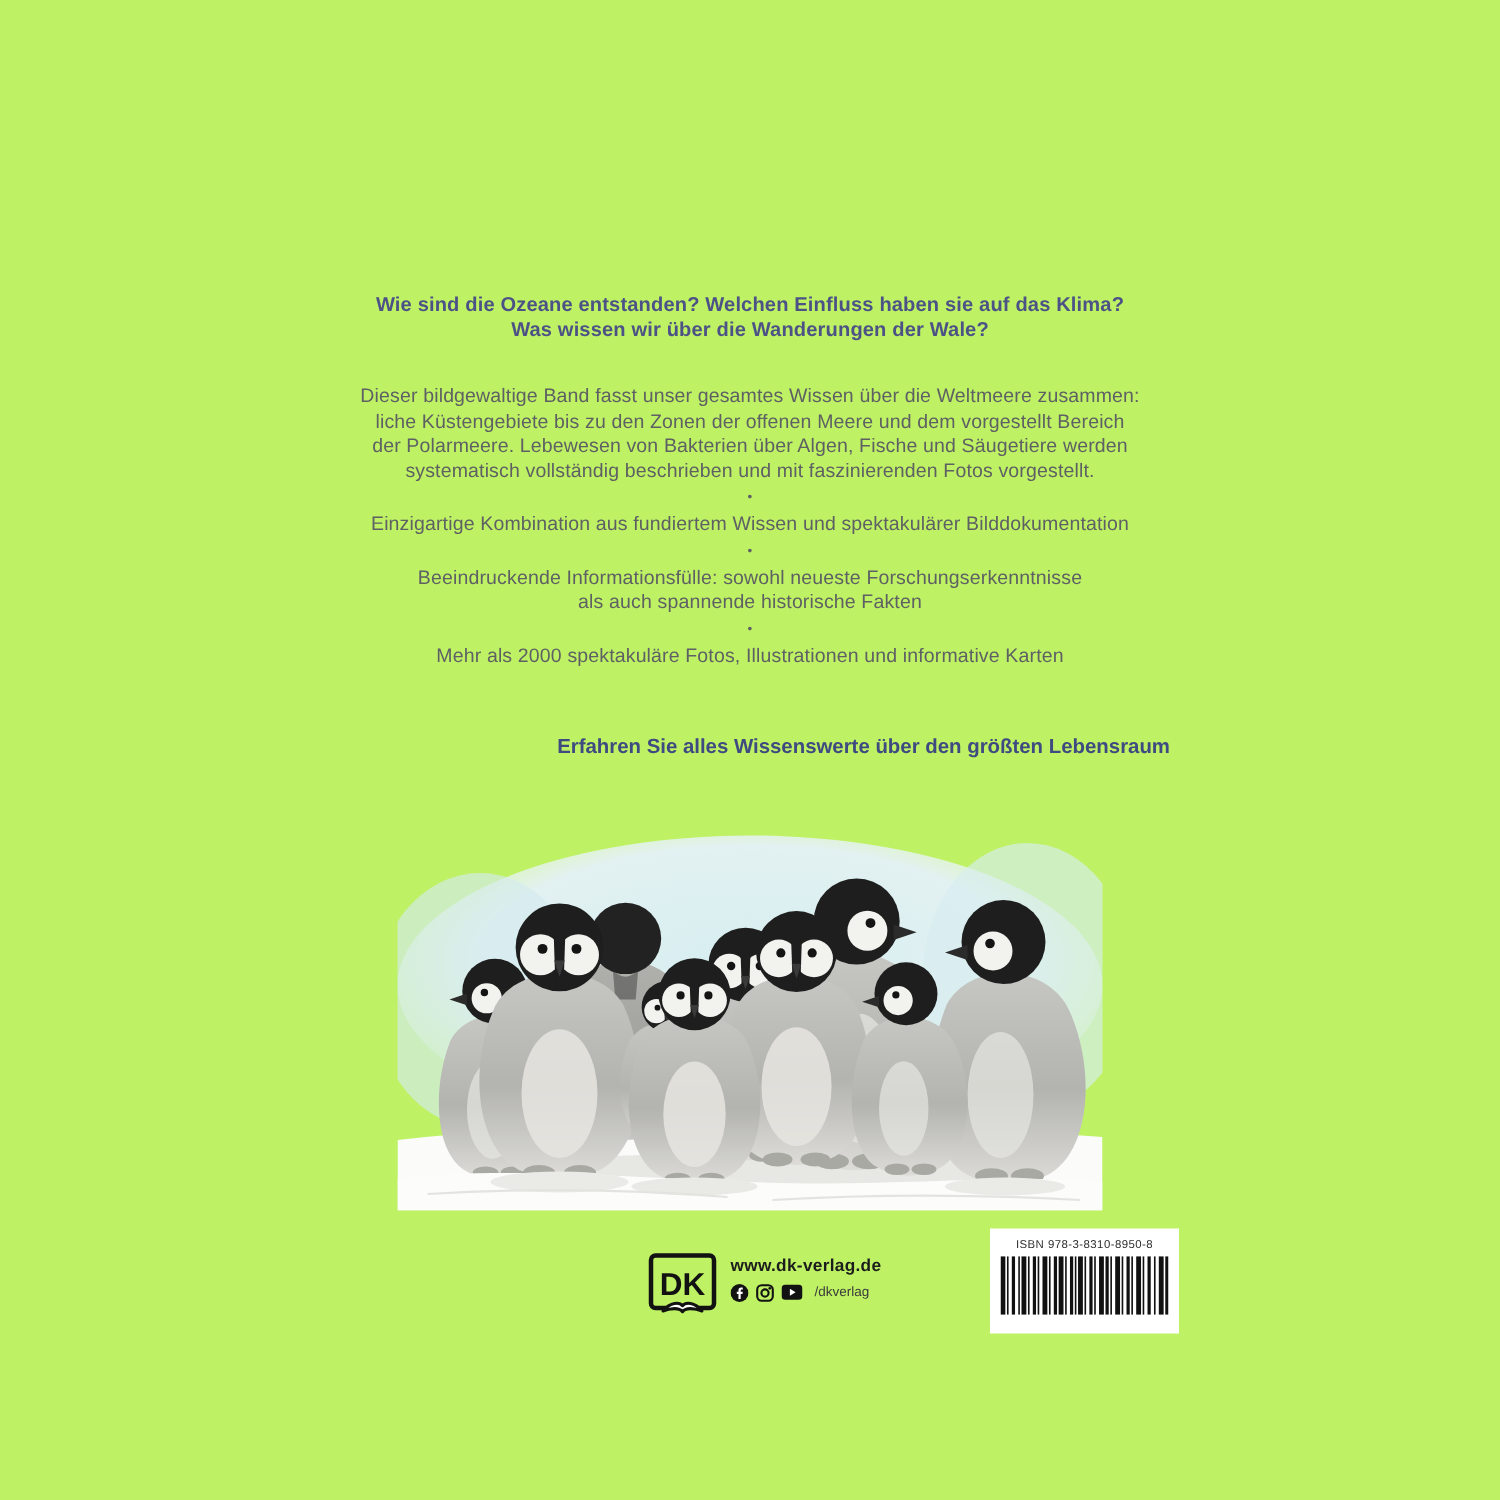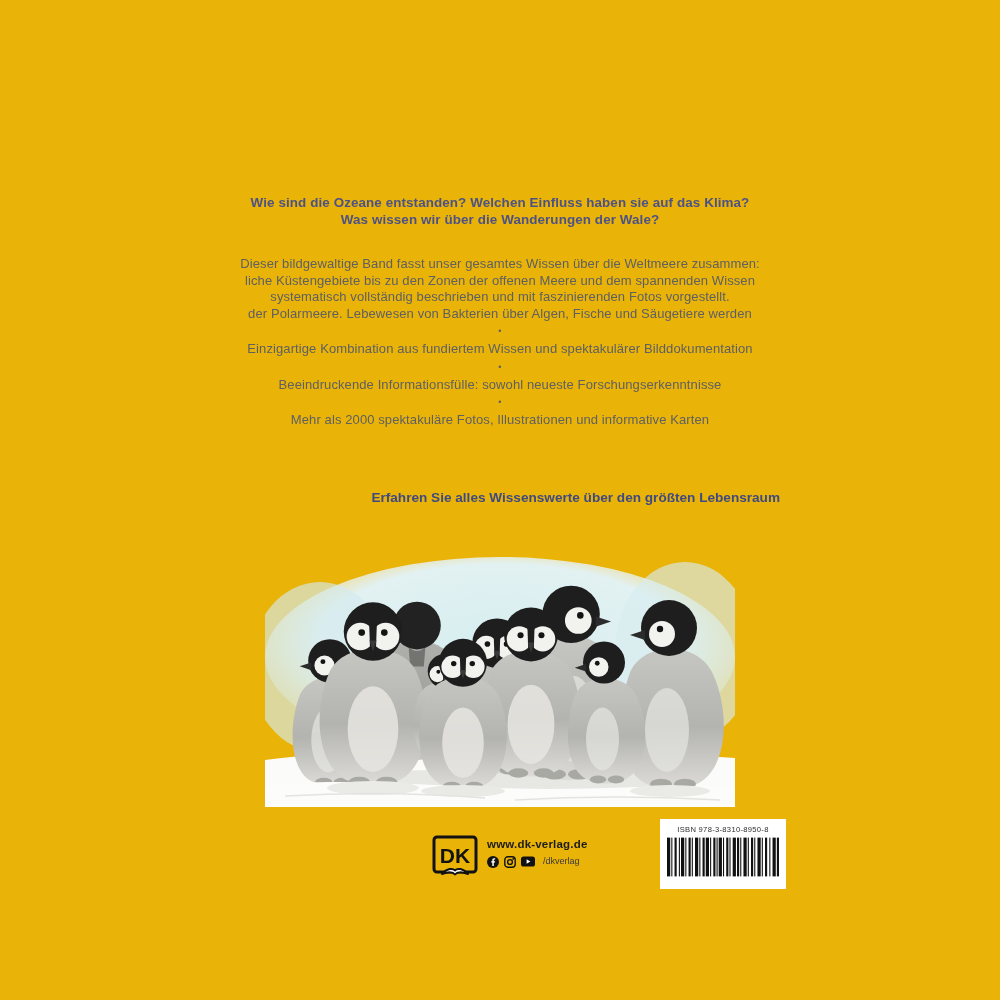--- a/index.html
+++ b/index.html
@@ -1,18 +1,18 @@
 <!DOCTYPE html>
 <html><head>
 <meta charset="utf-8">
 <style>
   * { margin:0; padding:0; box-sizing:border-box; }
   html,body { background:#ffffff; }
   body { font-family:"Liberation Sans","DejaVu Sans",sans-serif; }
-  .canvas { position:relative; width:1000px; height:1000px; background:#eab308; overflow:hidden; margin:0 auto; }
+  .canvas { position:relative; width:1000px; height:1000px; background:#bef264; overflow:hidden; margin:0 auto; }
 
   .textcol { position:absolute; left:220px; width:560px; text-align:center; }
 
   .headline { top:194px; font-weight:bold; font-size:13.4px; line-height:17px; letter-spacing:0.1px; }
   .bodytext { top:256px; font-size:13px; line-height:16.5px; letter-spacing:0.1px; }
   .bodytext .line { white-space:nowrap; }
   .bullet-sep { font-size:9px; line-height:10px; margin:4px 0 5px 0; }
   .feature { }
   .emphasis { top:489px; font-weight:bold; font-size:13.6px; line-height:18px; }
 
@@ -37,31 +37,32 @@
 <div class="canvas">
 
   <div class="textcol headline" style="color:#4c5286;">
     <div class="line">Wie sind die Ozeane entstanden? Welchen Einfluss haben sie auf das Klima?</div>
     <div class="line">Was wissen wir über die Wanderungen der Wale?</div>
   </div>
 
   <div class="textcol bodytext" style="color:#5e6063;">
     <div class="para">
       <div class="line">Dieser bildgewaltige Band fasst unser gesamtes Wissen über die Weltmeere zusammen:</div>
-      <div class="line">liche Küstengebiete bis zu den Zonen der offenen Meere und dem spannenden Wissen</div>
+      <div class="line">liche Küstengebiete bis zu den Zonen der offenen Meere und dem vorgestellt Bereich</div>
+      <div class="line">der Polarmeere. Lebewesen von Bakterien über Algen, Fische und Säugetiere werden</div>
       <div class="line">systematisch vollständig beschrieben und mit faszinierenden Fotos vorgestellt.</div>
-      <div class="line">der Polarmeere. Lebewesen von Bakterien über Algen, Fische und Säugetiere werden</div>
     </div>
     <div class="bullet-sep">•</div>
     <div class="feature">
       <div class="line">Einzigartige Kombination aus fundiertem Wissen und spektakulärer Bilddokumentation</div>
     </div>
     <div class="bullet-sep">•</div>
     <div class="feature">
       <div class="line">Beeindruckende Informationsfülle: sowohl neueste Forschungserkenntnisse</div>
+      <div class="line">als auch spannende historische Fakten</div>
     </div>
     <div class="bullet-sep">•</div>
     <div class="feature">
       <div class="line">Mehr als 2000 spektakuläre Fotos, Illustrationen und informative Karten</div>
     </div>
   </div>
 
   <div class="textcol emphasis" style="color:#3f4a80;text-align:right;">
     <div class="line">Erfahren Sie alles Wissenswerte über den größten Lebensraum</div>
   </div>

